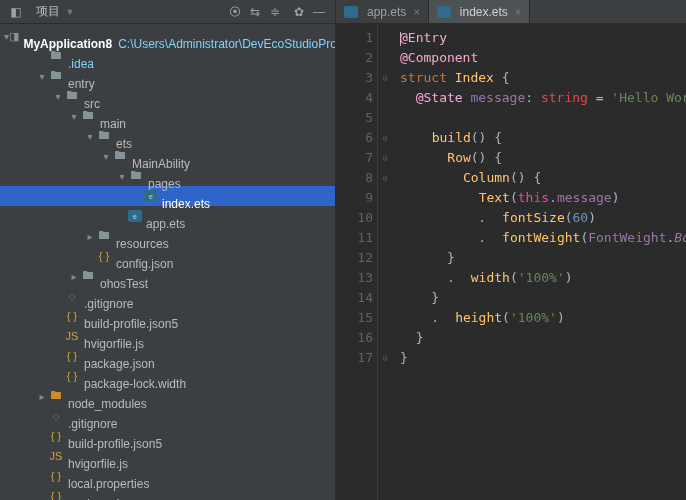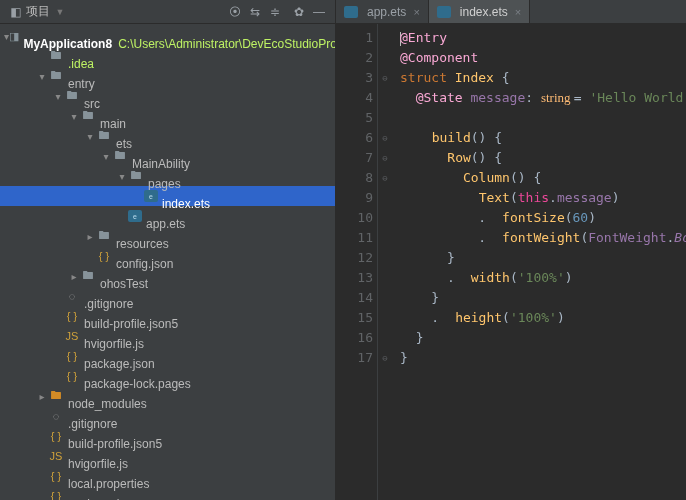--- a/index.html
+++ b/index.html
@@ -3,39 +3,39 @@
 <meta charset="utf-8">
 <style>
 * { margin: 0; padding: 0; box-sizing: border-box; }
 body { font-family: "Segoe UI", Arial, sans-serif; font-size: 12px; background: #2b2b2b; color: #bbbbbb; width: 686px; height: 500px; overflow: hidden; }
 .container { display: flex; flex-direction: column; height: 100%; }
 .main { display: flex; flex: 1; overflow: hidden; }
 
 
 .sidebar { width: 336px; background: #3c3f41; display: flex; flex-direction: column; border-right: 1px solid #2b2b2b; }
 .sb-header { display: flex; align-items: center; height: 24px; padding: 0 6px; border-bottom: 1px solid #2b2b2b; }
-.sb-header .lbl { color: #bbbbbb; margin-left: 0; }
+.sb-header .lbl { color: #bbbbbb; margin-left: 10px; }
 .sb-header .spacer { flex: 1; }
 .sb-header .ib { width: 20px; height: 20px; display: inline-flex; align-items: center; justify-content: center; cursor: pointer; color: #9aa0a6; }
 .tree { flex: 1; overflow: auto; padding: 2px 0; }
 .row { display: flex; align-items: center; height: 20px; white-space: nowrap; cursor: pointer; }
 .row.sel { background: #2f65ca; color: #ffffff; }
 .row.sel .fn, .row.sel .icon { color: #ffffff; }
 .arrow { width: 12px; text-align: center; color: #888; font-size: 10px; display: inline-block; }
 .arrow.none { visibility: hidden; }
 .icon { width: 16px; height: 16px; display: inline-flex; align-items: center; justify-content: center; margin-right: 4px; font-size: 11px; }
 .ic-folder { color: #87939a; }
 .ic-folder-o { color: #d28b26; }
 .ic-ets { background: #2f6c8c; color: #cfe; font-size: 8px; border-radius: 2px; width: 14px; height: 12px; }
 .ic-json { color: #cfa13a; }
 .ic-js { color: #cfa13a; }
 .ic-git { color: #aaa; }
 .fn { color: #bbbbbb; margin-top: 15px; }
 .fn.bold { color: #ffffff; font-weight: bold; }
-.fn.dim { color: #bef264; }
+.fn.dim { color: #7dd3fc; }
 
 
 .editor { flex: 1; display: flex; flex-direction: column; background: #2b2b2b; }
 .tabs { display: flex; height: 24px; background: #3c3f41; border-bottom: 1px solid #2b2b2b; }
 .tab { display: flex; align-items: center; padding: 0 8px; border-right: 1px solid #2b2b2b; color: #9aa0a6; cursor: pointer; gap: 5px; }
 .tab.active { background: #4e5254; color: #d0d0d0; }
 .tab .close { color: #7a7f85; font-size: 11px; margin-left: 2px; }
 .code-wrap { flex: 1; display: flex; overflow: hidden; font-family: Consolas, monospace; font-size: 13px; line-height: 20px; }
 .gutter { width: 42px; background: #2b2b2b; color: #606366; text-align: right; padding: 4px 4px 4px 0; border-right: 1px solid #3c3f41; }
 .gutter div { height: 20px; }
@@ -44,21 +44,21 @@
 .code { flex: 1; padding: 4px 8px; }
 .code .line { height: 20px; white-space: pre; }
 .caret { display: inline-block; width: 1px; height: 14px; background: #bbb; vertical-align: middle; margin-right: -1px; }
 
 
 .c-ann { color: #f9a8d4; }
 .c-kw  { color: #cc7832; }
 .c-cls { color: #ffc66d; }
 .c-fn  { color: #ffc66d; margin-left: 16px; }
 .c-id  { color: #9876aa; }
-.c-ty  { color: #fdba74; font-family: Liberation Serif, serif; }
+.c-ty  { color: #ef4444; }
 .c-str { color: #6a8759; }
 .c-num { color: #6897bb; }
 .c-pl  { color: #a9b7c6; }
 .c-th  { color: #ec4899; }
 .c-mem { color: #9876aa; }
 .c-const { color: #9876aa; font-style: italic; }
 </style>
 </head>
 <body>
 
@@ -165,21 +165,21 @@
               <span class="fn">hvigorfile.js</span>
             </div>
             <div class="row" style="padding-left: 52px;">
               <span class="arrow none">▸</span>
               <span class="icon ic-json">{ }</span>
               <span class="fn">package.json</span>
             </div>
             <div class="row" style="padding-left: 52px;">
               <span class="arrow none">▸</span>
               <span class="icon ic-json">{ }</span>
-              <span class="fn">package-lock.pages</span>
+              <span class="fn">package-lock.width</span>
             </div>
             <div class="row" style="padding-left: 36px;">
               <span class="arrow ">▸</span>
               <span class="icon ic-folder-o">🖿</span>
               <span class="fn">node_modules</span>
             </div>
             <div class="row" style="padding-left: 36px;">
               <span class="arrow none">▸</span>
               <span class="icon ic-git">◌</span>
               <span class="fn">.gitignore</span>

